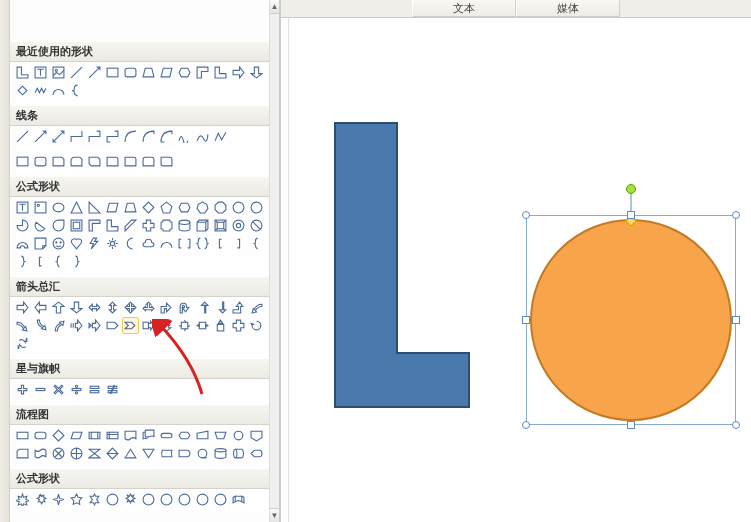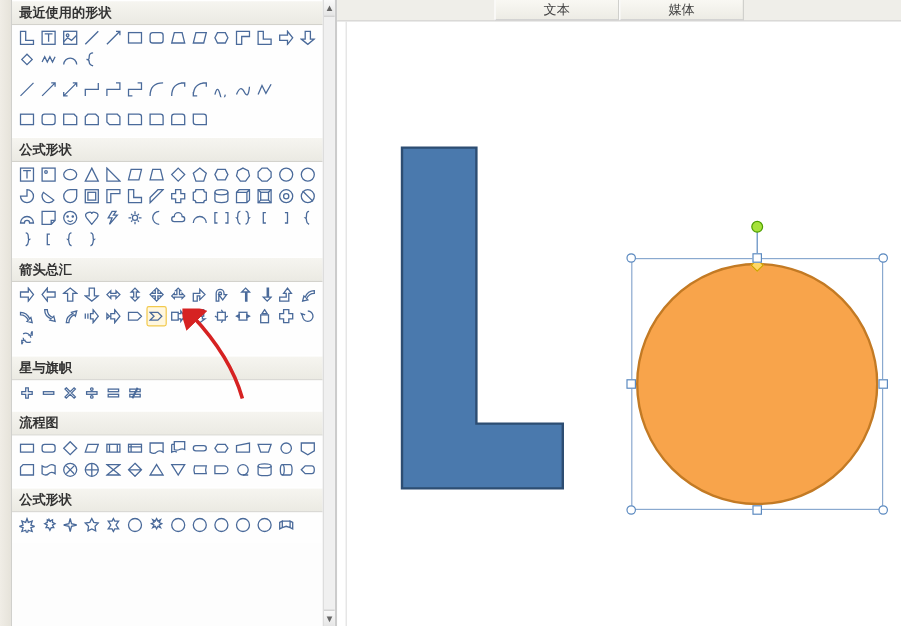--- a/index.html
+++ b/index.html
@@ -29,20 +29,21 @@
   .left-gutter {
     width: 10px;
     background: linear-gradient(90deg,#f0ede6 0%, #e6e3da 100%);
     height: 522px;
     border-right: 1px solid #d0d0cc;
   }
   .panel-content {
     flex: 1;
     overflow-y: auto;
     overflow-x: hidden;
+    margin-top: 41px;
   }
   .scroll-gap {
     width: 10px;
     background: #f0f0f0;
     border-left: 1px solid #ddd;
     position: relative;
   }
   .scroll-up {
     position: absolute;
     top: 0; left: 0; right: 0; height: 14px;
@@ -280,20 +281,21 @@
               <path d="M1 10a5 5 0 0 1 10 0"></path>
             </svg>
           </span>
         <span class="shape-icon">
             <svg viewBox="0 0 12 12">
               <path d="M7 1q-3 0-3 3t-2 2q2 0 2 2t3 3"></path>
             </svg>
           </span>
       </div>
 
+      <div class="cat-header">线条</div>
       <div class="cat-body">
         <span class="shape-icon">
             <svg viewBox="0 0 12 12">
               <path d="M1 11L11 1"></path>
             </svg>
           </span>
         <span class="shape-icon">
             <svg viewBox="0 0 12 12">
               <path d="M1 11L11 1M8 1h3v3"></path>
             </svg>

